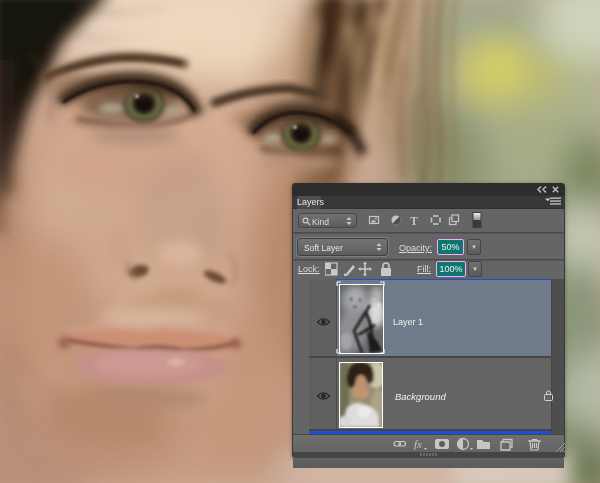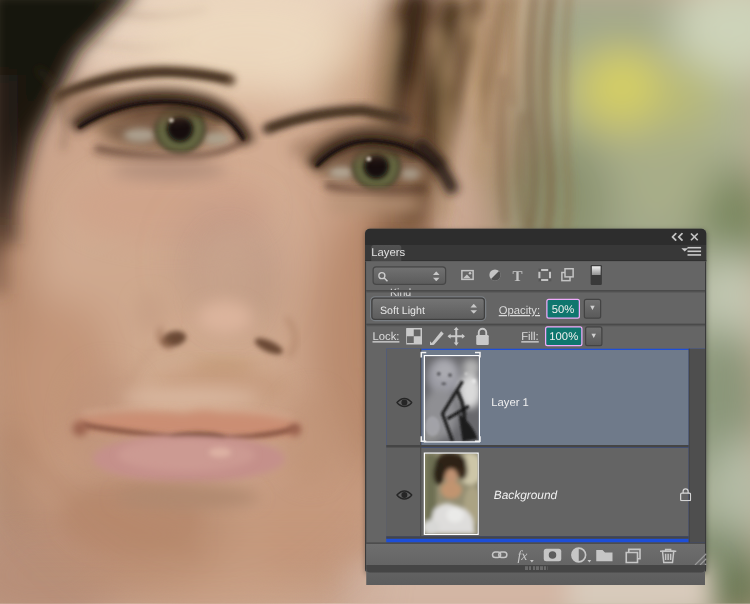--- a/index.html
+++ b/index.html
@@ -4,21 +4,21 @@
 <style>
 html,body{margin:0;padding:0;}
 body{width:600px;height:483px;overflow:hidden;position:relative;font-family:"Liberation Sans",sans-serif;}
 #photo{position:absolute;left:0;top:0;}
 .panel{position:absolute;left:292px;top:183px;width:273px;height:275px;background:#656565;border-radius:4px 4px 3px 3px;box-shadow:0 1px 4px rgba(0,0,0,0.35);font-family:"Liberation Sans",sans-serif;}
 .ph-top{position:absolute;left:0;top:0;right:0;height:13px;background:#2d2d2d;border-radius:4px 4px 0 0;}
 .ph-tabs{position:absolute;left:0;top:13px;right:0;height:13px;background:#383838;border-bottom:1px solid #303030;box-sizing:border-box;}
 .ph-tab{position:absolute;left:5px;top:0px;width:24px;height:13px;background:linear-gradient(#525252,#464646);border-radius:2px 2px 0 0;color:#e2e2e2;font-size:9px;text-align:center;line-height:13px;}
 .ph-body{position:absolute;left:0;top:26px;right:0;bottom:0;background:#656565;border-radius:0 0 3px 3px;border-left:1px solid #3a3a3a;border-right:1px solid #3a3a3a;box-sizing:border-box;}
 .kind{position:absolute;left:5px;top:4px;width:59px;height:15px;background:linear-gradient(#717171,#5c5c5c);border:1px solid #474747;border-radius:3px;box-sizing:border-box;color:#dcdcdc;font-size:9px;}
-.kind span{position:absolute;left:13px;top:3px;font-size:8.5px;margin-top:12px;}
+.kind span{position:absolute;left:13px;top:3px;font-size:8.5px;}
 .sep{position:absolute;left:0;right:0;height:1px;background:#555;border-top:1px solid #4a4a4a;}
 .blend{position:absolute;left:4px;top:29px;width:91px;height:18px;background:linear-gradient(#747474,#5d5d5d);border:1px solid #404040;border-radius:3px;box-sizing:border-box;color:#e8e8e8;font-size:9px;box-shadow:0 0 0 1px rgba(160,175,190,0.35);}
 .blend span{position:absolute;left:6px;top:4px;font-size:8.5px;}
 .lbl{position:absolute;color:#dcdcdc;font-size:9px;text-decoration:underline;}
 .vbox{position:absolute;width:28px;height:16px;background:#0f766e;border:1px solid #f0abfc;border-radius:2px;box-sizing:border-box;color:#efefef;font-size:9px;text-align:center;line-height:14px;}
 .abtn{position:absolute;width:14px;height:16px;background:linear-gradient(#717171,#5a5a5a);border:1px solid #434343;border-radius:2px;box-sizing:border-box;color:#d0d0d0;font-size:6px;text-align:center;line-height:14px;}
 .list{position:absolute;left:16px;top:70px;right:0;height:155px;background:#1d4ed8;}
 .scrolltrack{position:absolute;right:0;top:0;width:13px;height:155px;background:#4e4e4e;border-left:1px solid #454545;box-sizing:border-box;}
 .row1{position:absolute;left:28px;top:1px;right:13px;height:76px;background:#6f7a8a;}
 .row2{position:absolute;left:0px;top:79px;right:13px;height:71px;background:#646464;}
@@ -305,21 +305,21 @@
 
       <rect x="85.5" y="6" width="6.5" height="6.5" fill="none" stroke="#c4c4c4" stroke-width="1.2"></rect>
       <rect x="88" y="3" width="6.5" height="6.5" fill="#656565" stroke="#c4c4c4" stroke-width="1.2"></rect>
 
       <rect x="108.5" y="0" width="9" height="16" rx="1" fill="#3a3a3a"></rect>
       <rect x="109.5" y="1" width="7" height="7" fill="url(#tg)"></rect>
     </svg>
     <div class="sep" style="top:23px"></div>
 
     <div class="blend">
-        <span>Soft Light</span>
+        <span>Soft Layer</span>
       <svg width="6" height="8" viewBox="0 0 6 8" style="position:absolute;right:5px;top:4px">
           <path d="M3,0 L5.6,2.9 L0.4,2.9 Z" fill="#c8c8c8"></path>
           <path d="M3,8 L0.4,5.1 L5.6,5.1 Z" fill="#c8c8c8"></path>
         </svg>
     </div>
     <div class="lbl" style="left:106px;top:34px">Opacity:</div>
     <div class="vbox" style="left:144px;top:30px;width:27px">50%</div>
     <div class="abtn" style="left:174px;top:30px">▼</div>
     <div class="sep" style="top:50px"></div>
 

